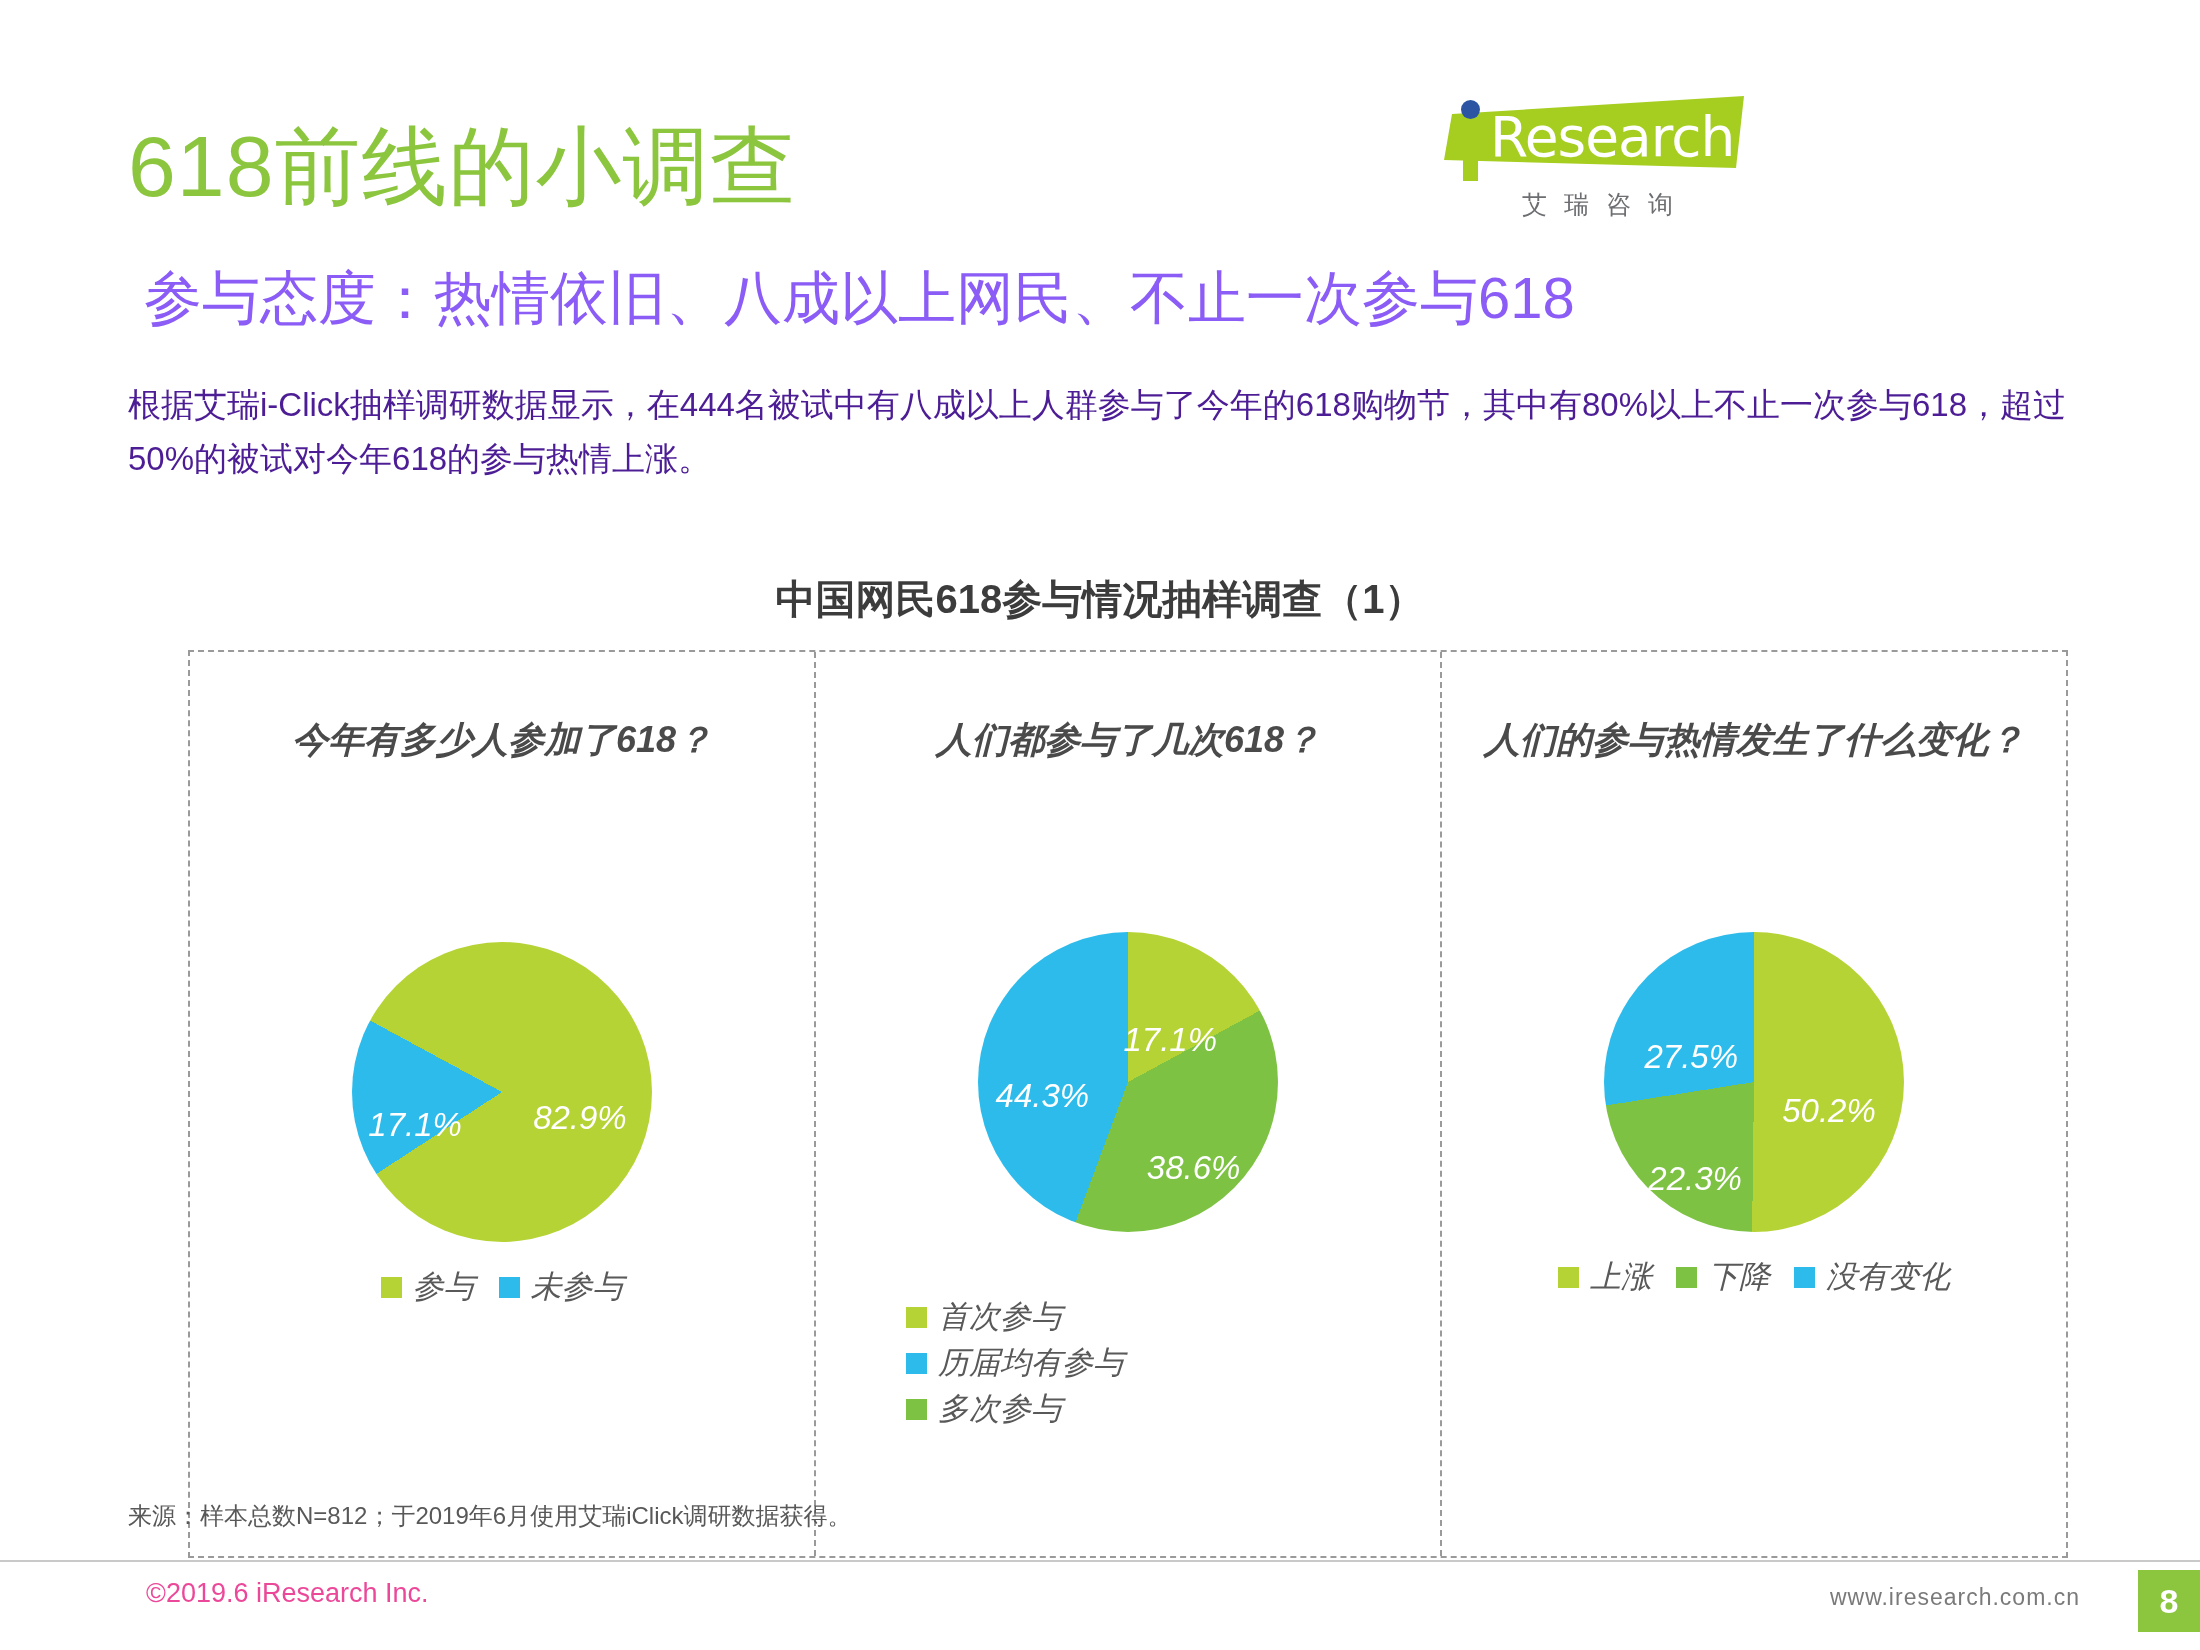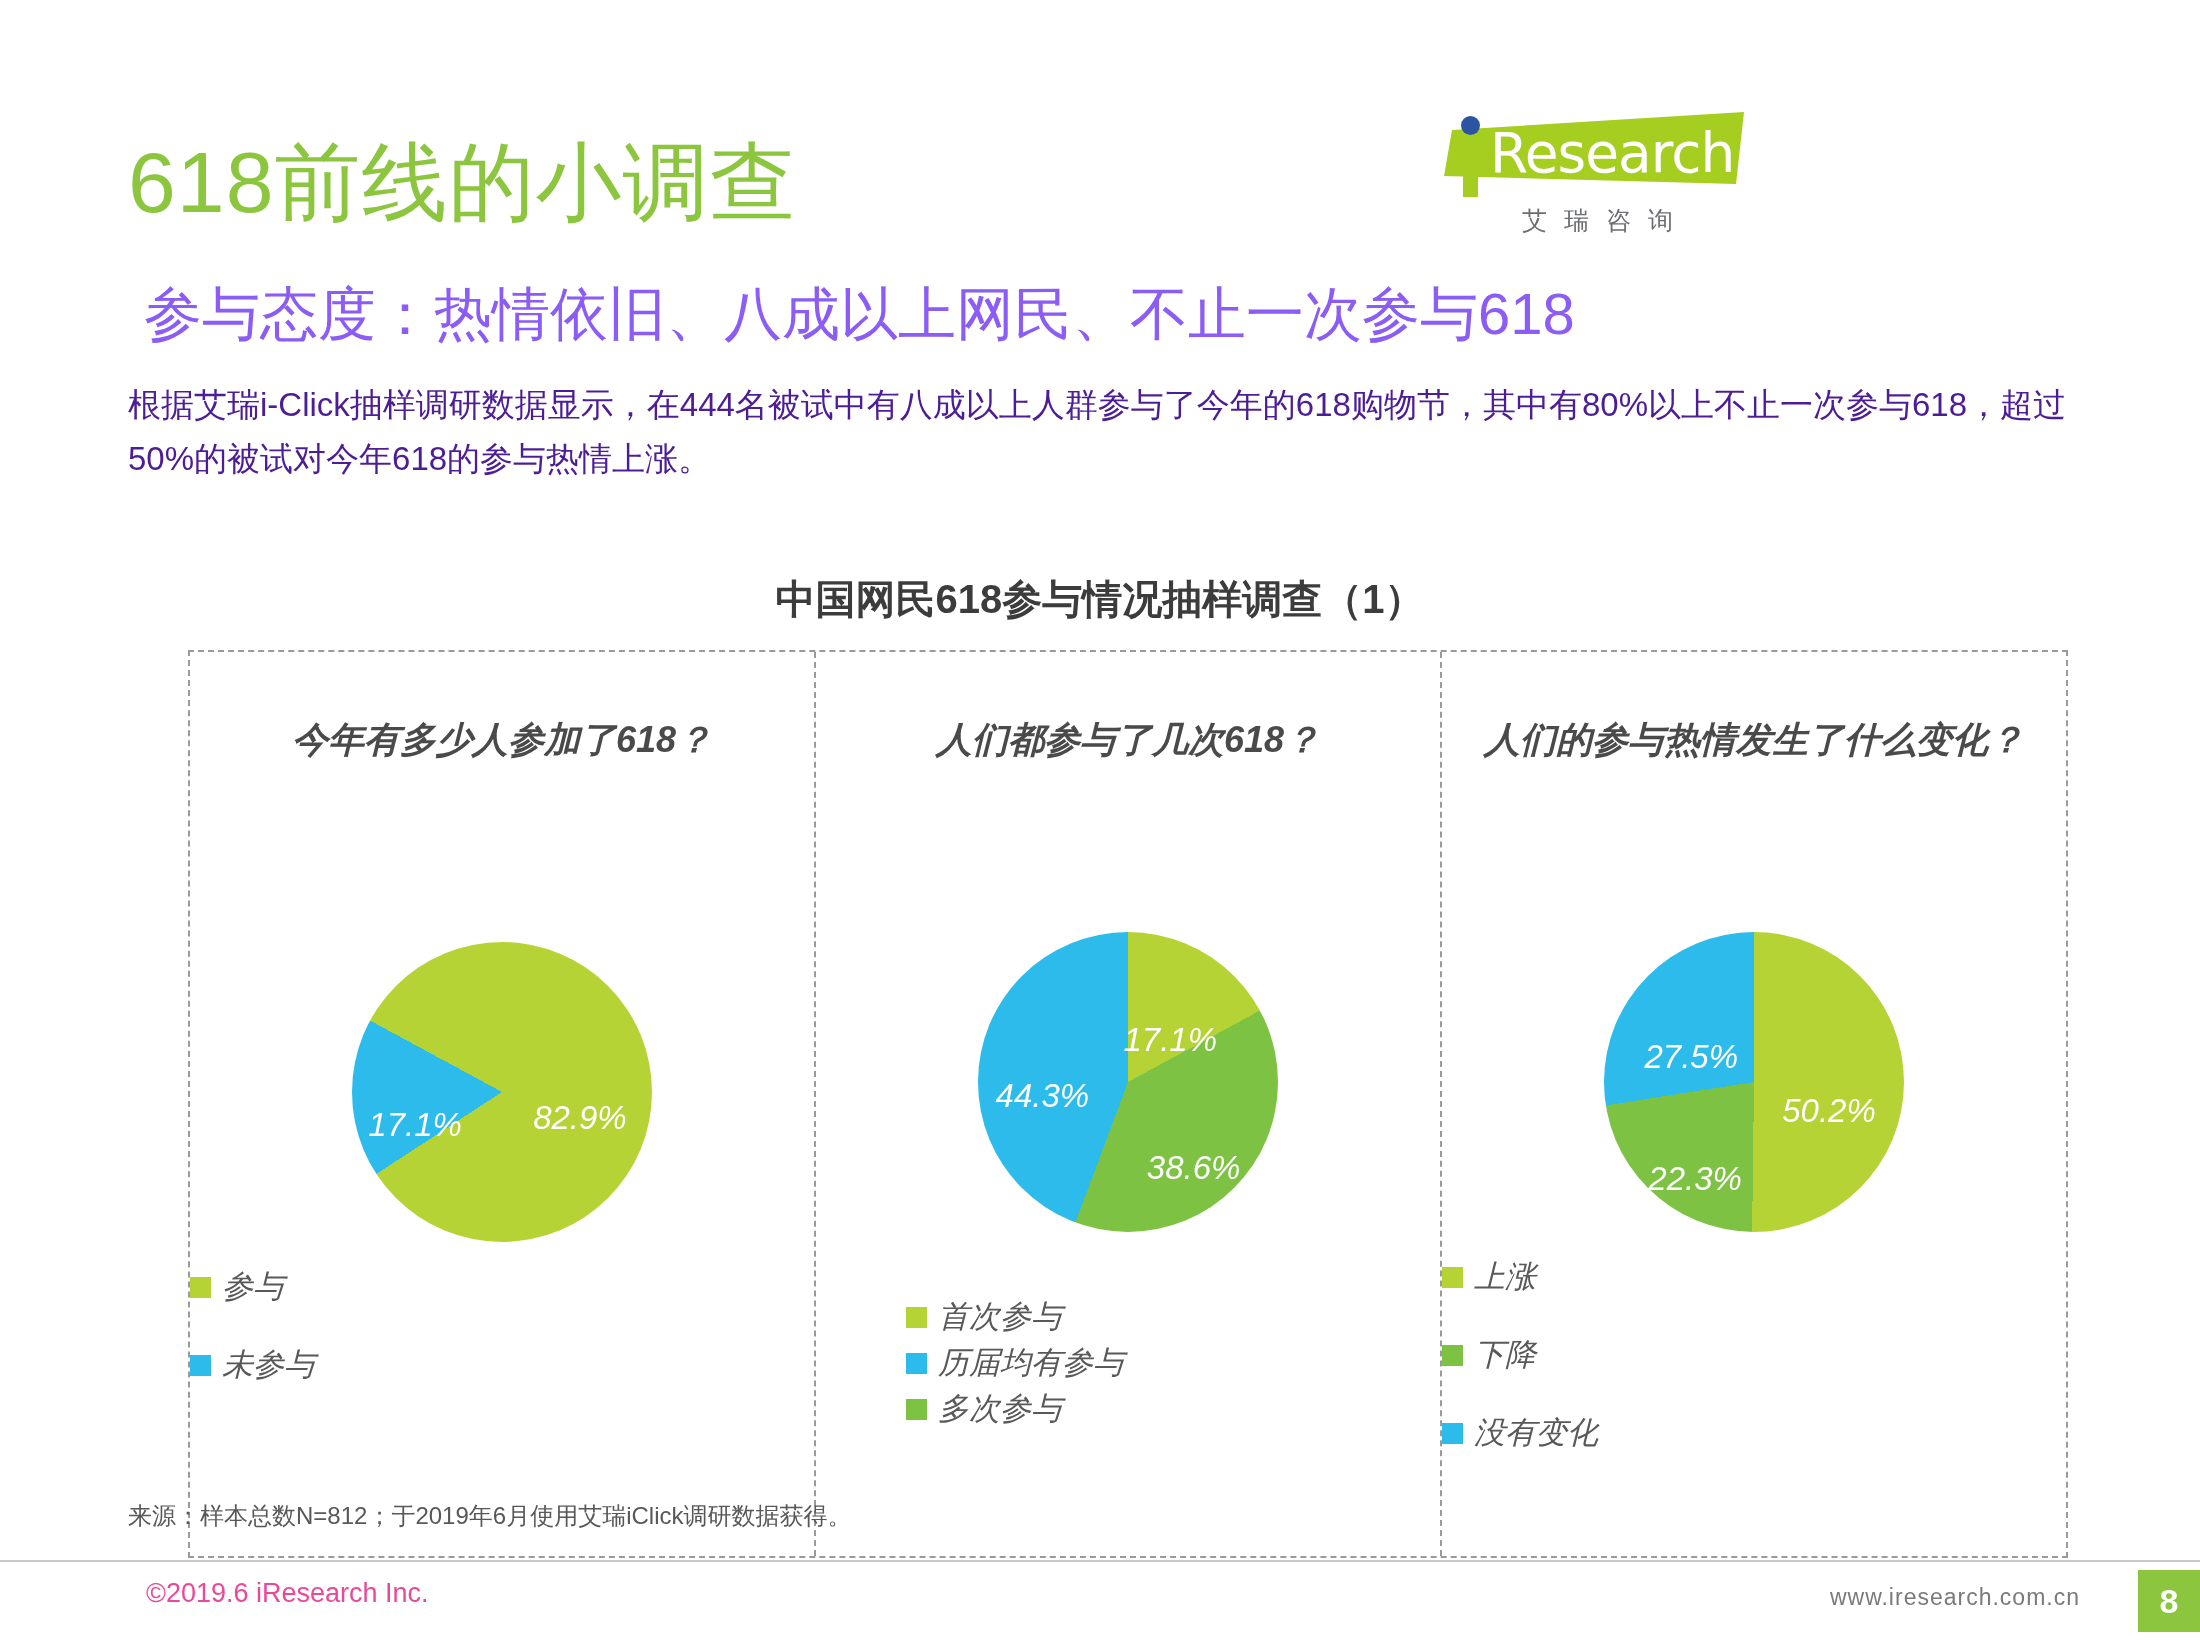--- a/index.html
+++ b/index.html
@@ -6,21 +6,21 @@
   html,body { width:2200px; height:1650px; }
   body {
     font-family:"Liberation Sans","DejaVu Sans",sans-serif;
     background:#ffffff;
     position:relative;
     overflow:hidden;
     color:#4a4a4a;
   }
 
   
-  #header { position:absolute; left:0; top:16px; width:1832px; height:340px; }
+  #header { position:absolute; left:0; top:0; width:1832px; height:340px; }
 
   #page-title {
     position:absolute; left:128px; top:118px;
     font-size:86px; line-height:96px;
     color:#8cc63e; font-weight:400;
     letter-spacing:1px;
     white-space:nowrap;
   }
   #page-subtitle {
     position:absolute; left:128px; top:265px;
@@ -90,21 +90,21 @@
 
   .pie-wrap { position:absolute; left:0; width:100%; }
   .pie { position:relative; margin:0 auto; border-radius:50%; }
   .pie-label {
     position:absolute; color:#ffffff; font-size:33px;
     font-family:"Liberation Sans",sans-serif;
     white-space:nowrap; transform:translate(-50%,-50%);margin-top:29px;
   }
 
   .legend { position:absolute; left:0; width:100%; }
-  .legend.horizontal { display:flex; justify-content:center; gap:44px;flex-direction:column; }
+  .legend.horizontal { display:flex; justify-content:center; gap:24px; }
   .legend.vertical   { display:flex; flex-direction:column; gap:12px; padding-left:90px; }
   .legend-item { display:flex; align-items:center; gap:11px; }
   .legend-swatch { width:21px; height:21px; display:inline-block; flex:0 0 auto; }
   .legend-text { font-size:31px; color:#595959; line-height:34px; white-space:nowrap; }
 
   #source-note {
     position:absolute; left:128px; top:1500px;
     font-size:24px; color:#585858;
   }
 

